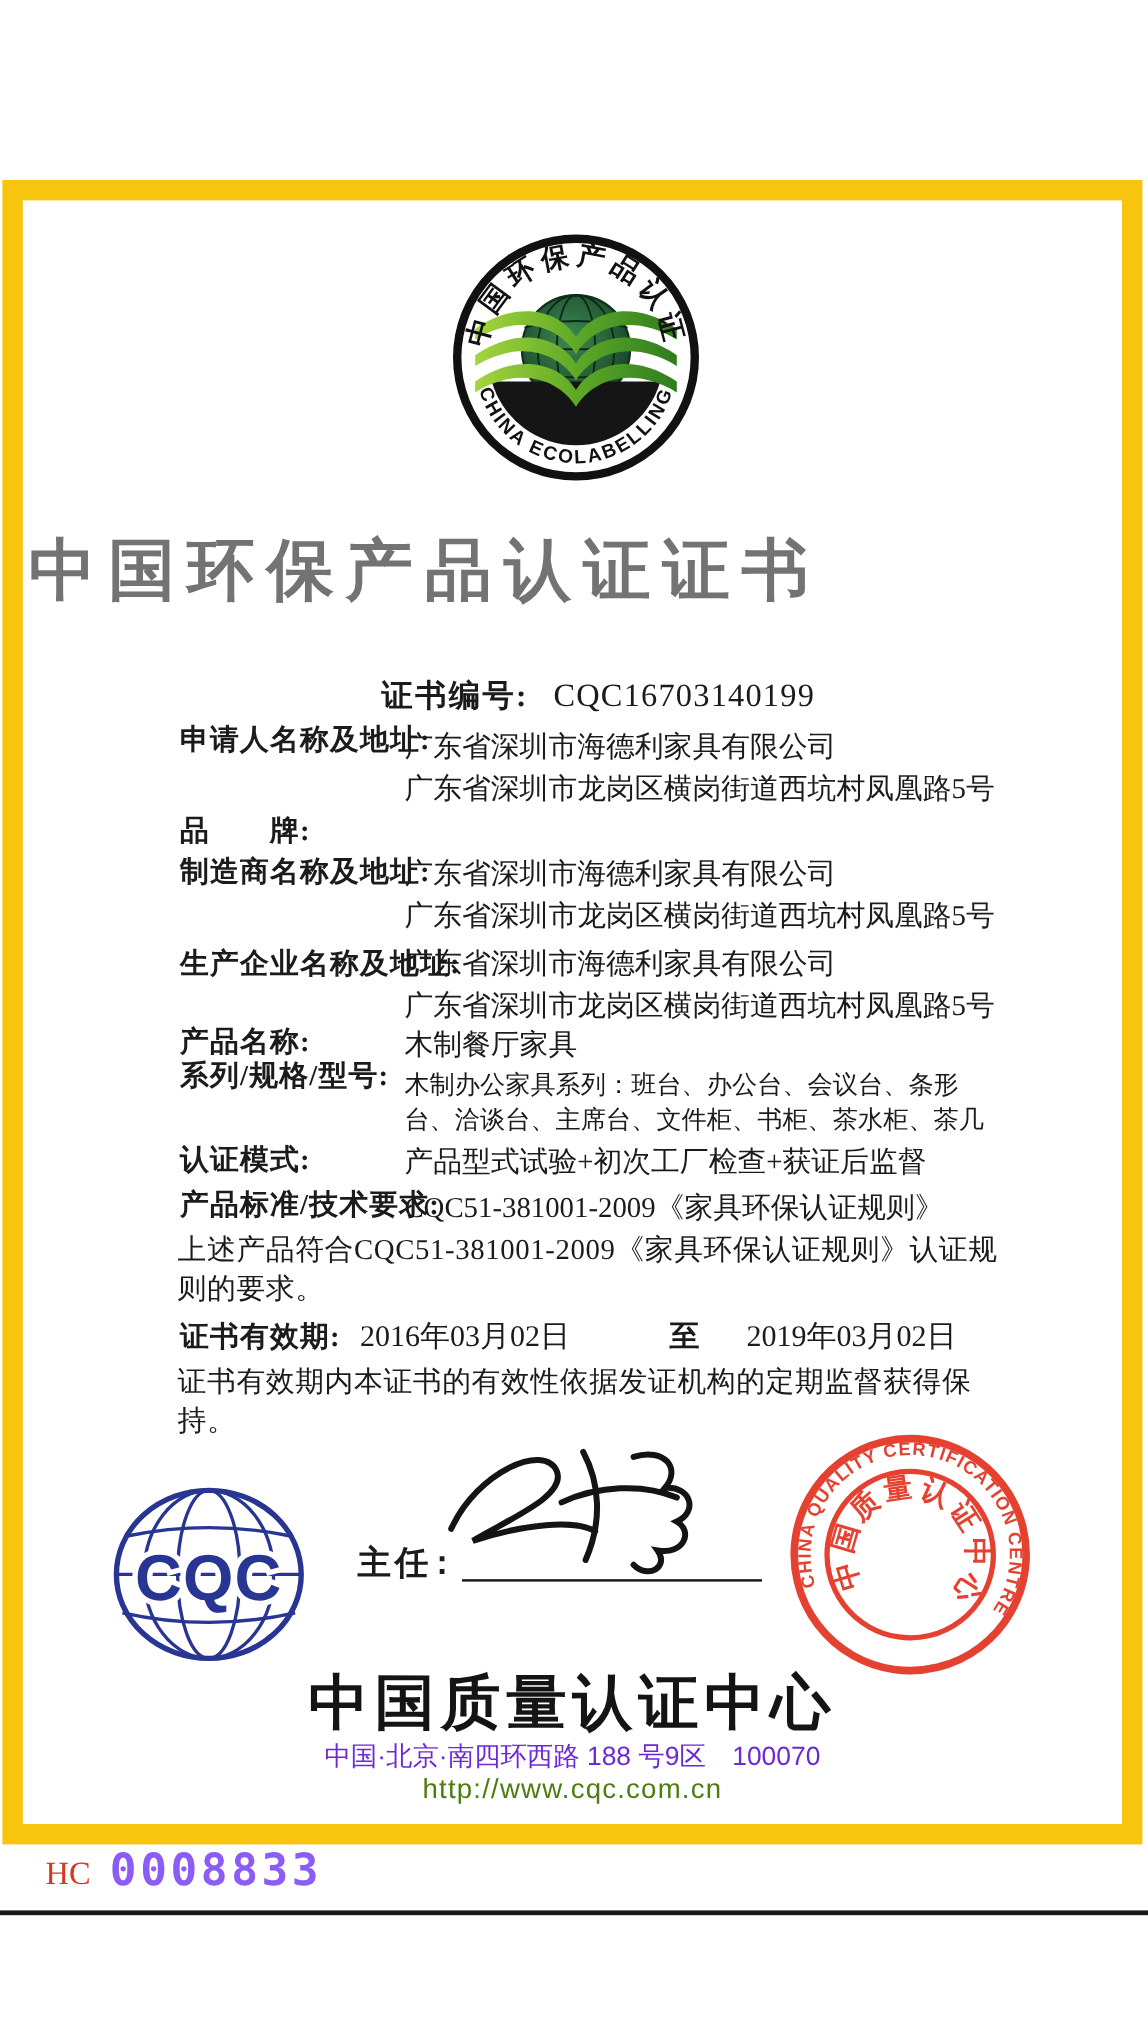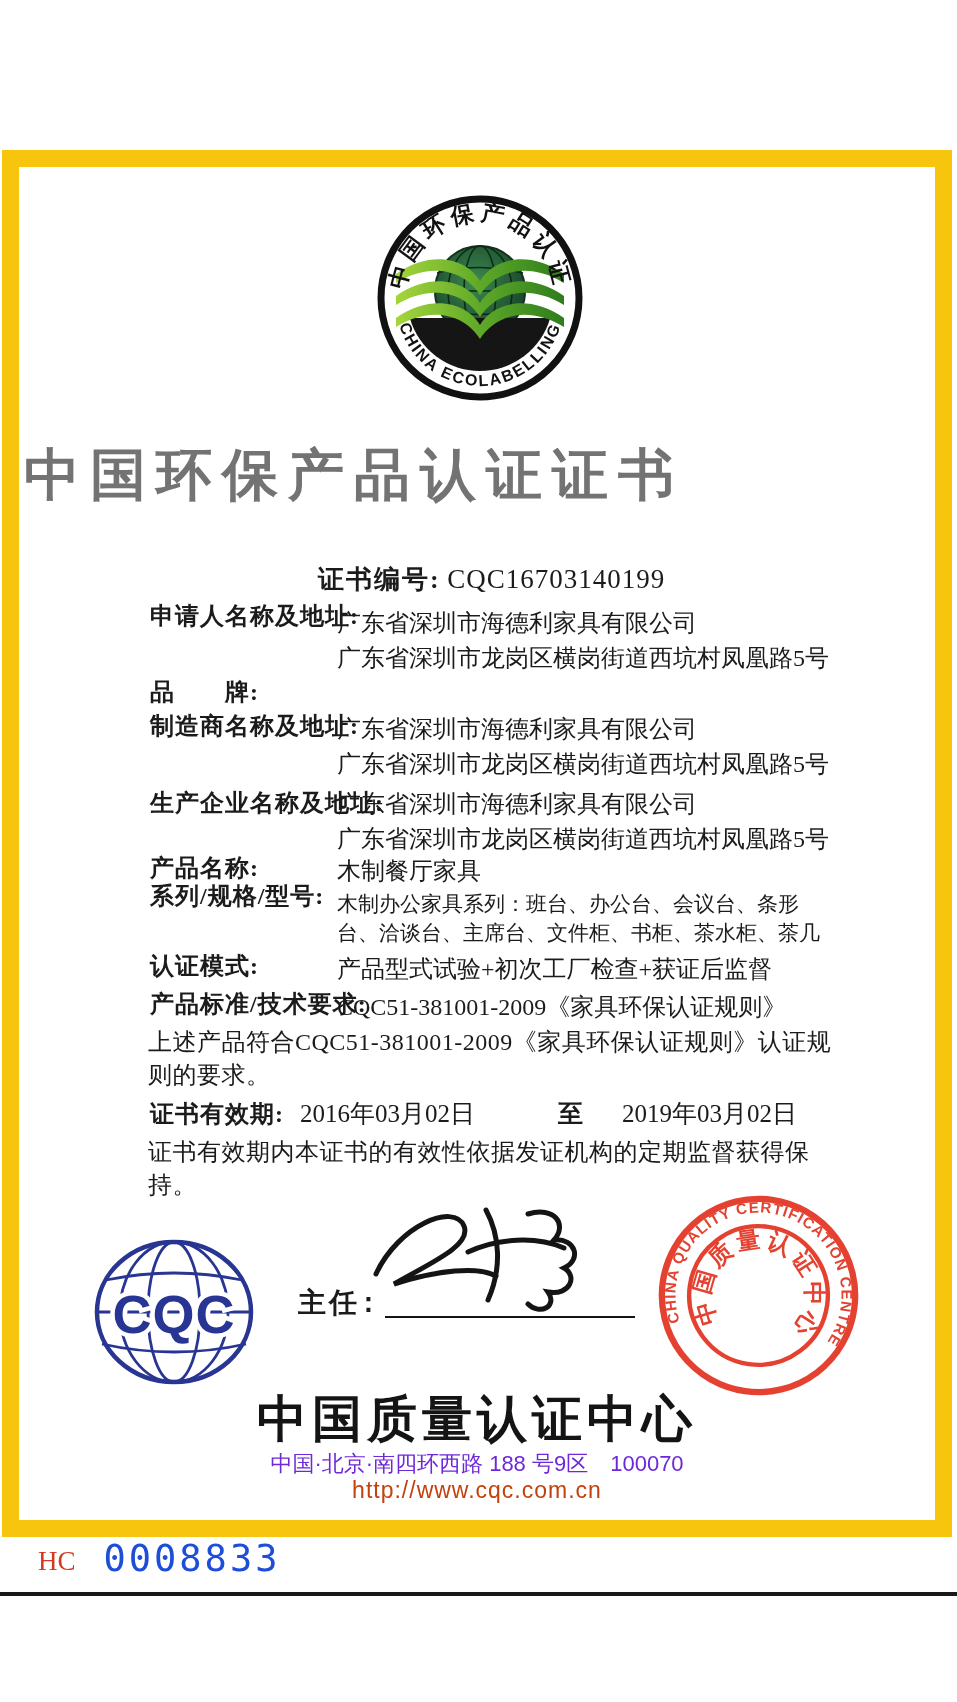--- a/index.html
+++ b/index.html
@@ -10,44 +10,44 @@
   .frame{left:2px;top:150px;width:916px;height:1353px;border:17px solid #F7C40E;background:#ffffff;}
   
   .emblem{left:374px;top:192px;width:212px;height:212px;}
   
   .title{left:0;top:438px;width:954px;text-align:left;
          font-family:"Liberation Sans","DejaVu Sans",sans-serif;
          font-weight:bold;font-size:56px;letter-spacing:10px;color:#737373;margin-left:24px;}
   
   .certno{left:318px;top:562px;font-size:26px;white-space:nowrap;}
   .certno .lbl{font-weight:bold;letter-spacing:2px;}
-  .certno .val{font-size:27px;letter-spacing:1px;}
+  .certno .val{font-size:27px;letter-spacing:1px;margin-left:14px;}
   
   .flabel{left:150px;width:200px;font-size:24px;font-weight:600;white-space:nowrap;letter-spacing:1px;}
   .fvalue{left:337px;width:500px;font-size:24px;line-height:35px;}
   .fvalue.small{font-size:21px;line-height:29px;}
   .para{left:148px;width:690px;font-size:24px;line-height:33px;letter-spacing:0.5px;}
   .vdate{font-size:25px;white-space:nowrap;}
   
   .director{left:298px;top:1284px;font-size:28px;font-weight:bold;
             font-family:Liberation Mono, monospace;letter-spacing:3px;}
   .sigline{left:385px;top:1316px;width:250px;border-top:2px solid #141414;height:0;}
   
   .org{left:0;top:1386px;width:954px;text-align:center;
        font-family:"Liberation Sans","DejaVu Sans",sans-serif;
        font-weight:bold;font-size:50px;letter-spacing:5px;color:#141414;}
   .addr{left:0;top:1449px;width:954px;text-align:center;
         font-family:"Liberation Sans","DejaVu Sans",sans-serif;font-size:22px;color:#6d28d9;}
   .url{left:0;top:1477px;width:954px;text-align:center;
-       font-family:"Liberation Sans","DejaVu Sans",sans-serif;font-size:23px;letter-spacing:1px;color:#c2410c;}
+       font-family:"Liberation Sans","DejaVu Sans",sans-serif;font-size:23px;letter-spacing:1px;color:#4d7c0f;}
   
-  .serial{left:38px;top:1540px;display:flex;align-items:flex-end;gap:28px;}
+  .serial{left:38px;top:1540px;display:flex;align-items:flex-end;gap:16px;}
   .serial .pfx{color:#D23A22;font-size:27px;font-family:"Liberation Serif",serif;}
-  .serial .num{color:#1d4ed8;font-size:37px;font-family:"DejaVu Sans Mono",monospace;
-               letter-spacing:3px;font-weight:normal;line-height:1;}
+  .serial .num{color:#8b5cf6;font-size:37px;font-family:"DejaVu Sans Mono",monospace;
+               letter-spacing:3px;font-weight:bold;line-height:1;}
   .scanline{left:0;top:1592px;width:957px;height:4px;background:#181818;}
 </style>
 </head>
 <body>
 
 <div class="abs frame"></div>
 
 <svg class="abs emblem" viewBox="0 0 212 212">
   <defs>
     <radialGradient id="g1" cx="45%" cy="40%" r="70%">

